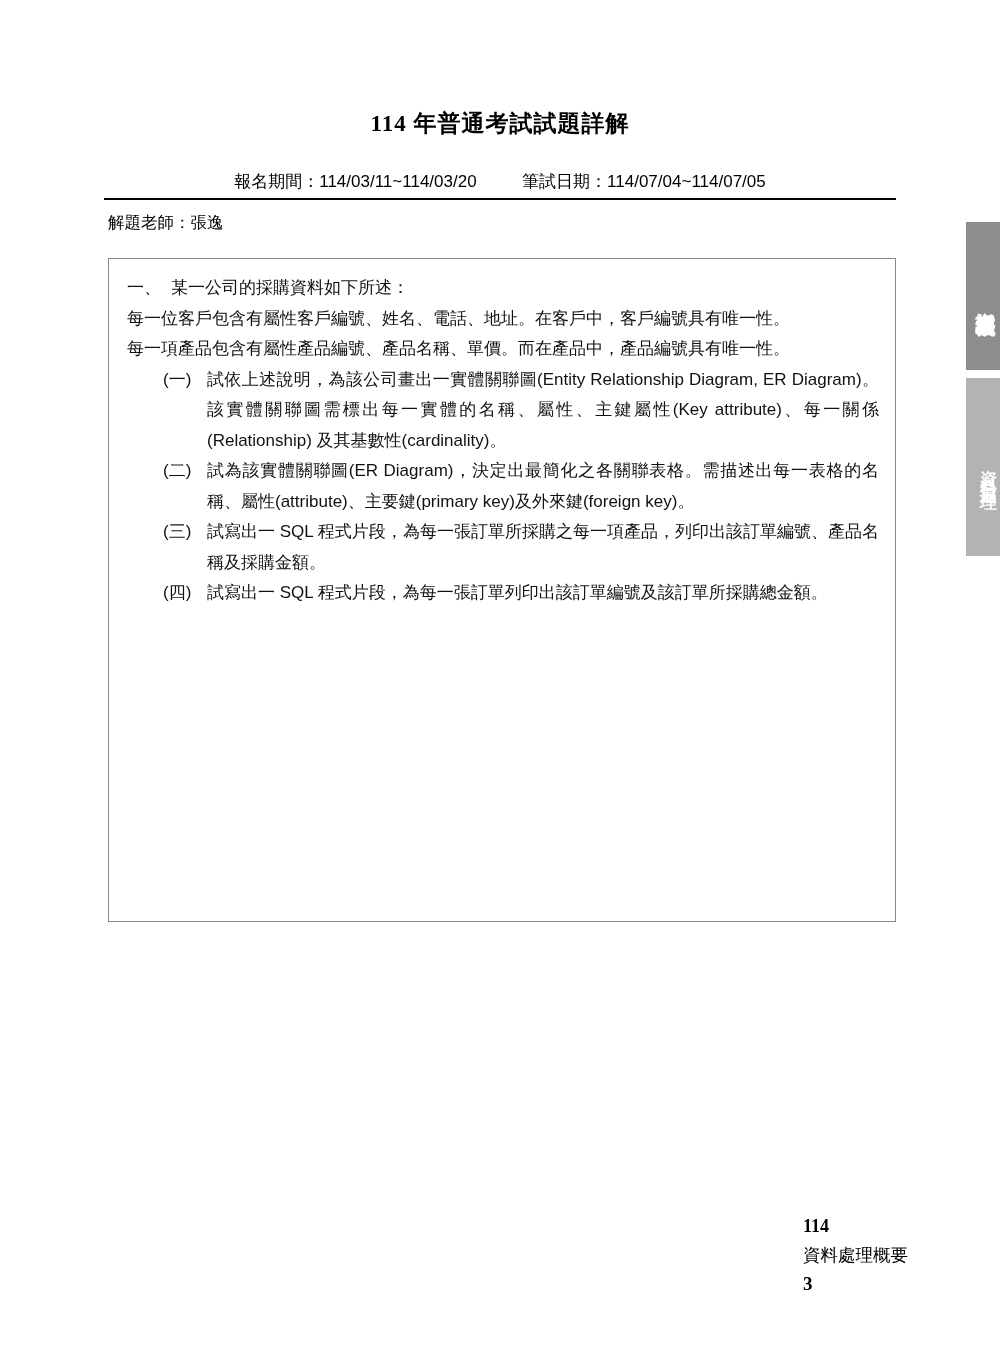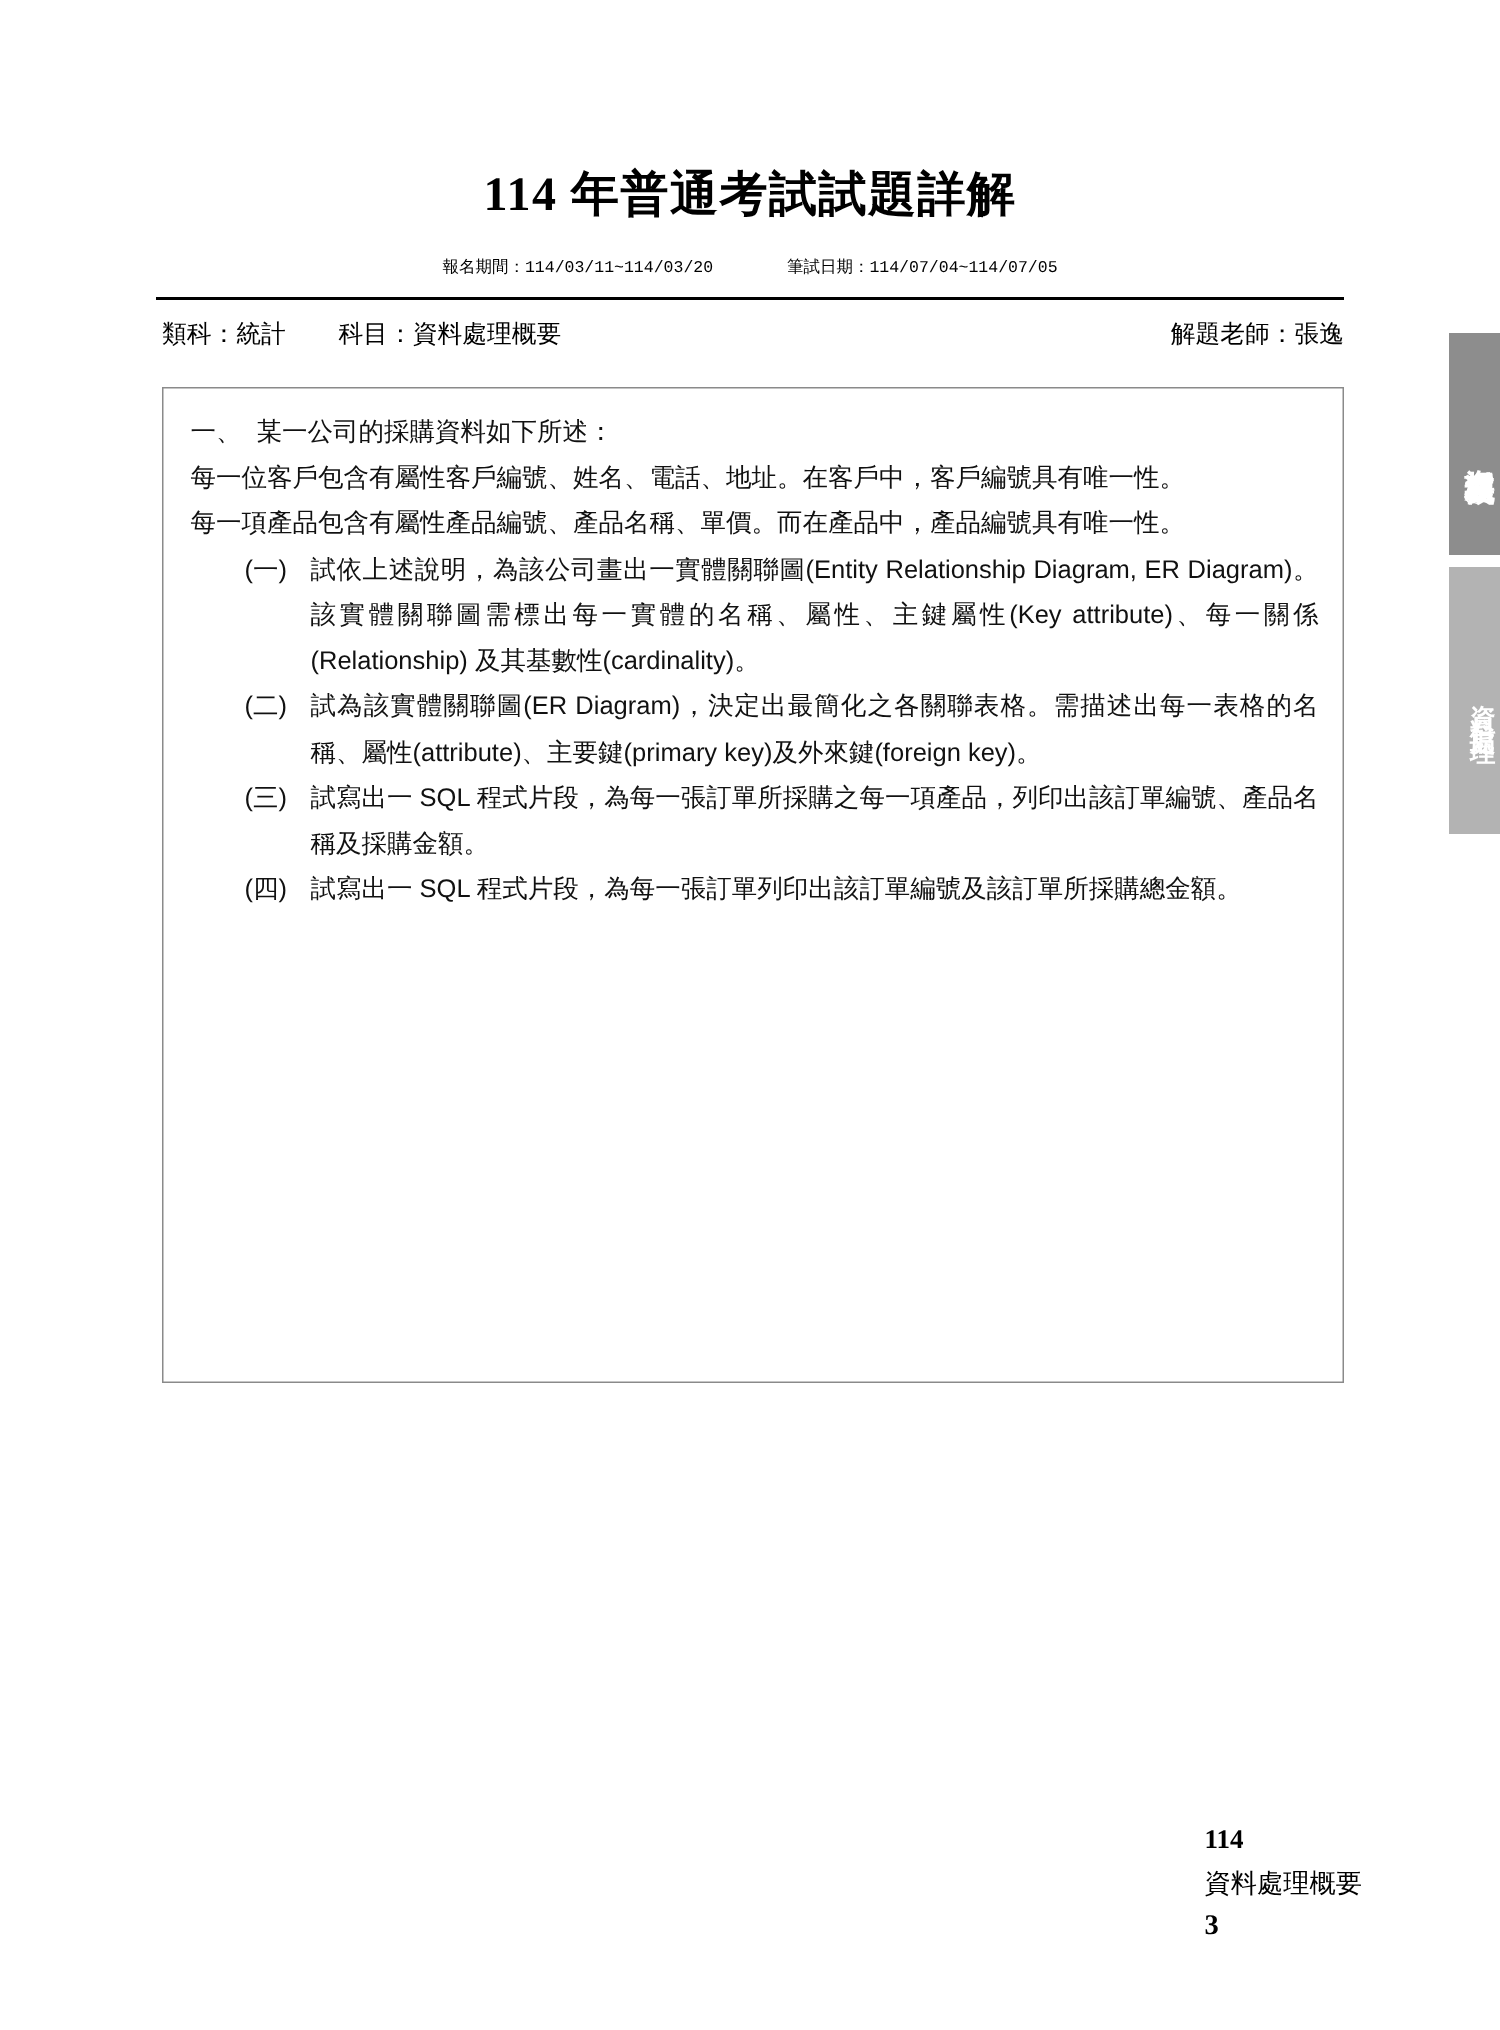--- a/index.html
+++ b/index.html
@@ -24,32 +24,32 @@
   }
 
   
   .doc-title {
     position: absolute;
     left: 0; right: 0;
     top: 108px;
     text-align: center;
     font-family: "Liberation Serif", serif;
     font-weight: bold;
-    font-size: 32px;
+    font-size: 23px;
     letter-spacing: 1px;
     color: #000;
   }
 
   .exam-dates {
     position: absolute;
     left: 0; right: 0;
     top: 170px;
     text-align: center;
-    font-family: Liberation Mono, monospace;
-    font-size: 11px;
+    font-family: Liberation Sans, sans-serif;
+    font-size: 17px;
     color: #000;
   }
   .exam-dates .gap {
     display: inline-block;
     width: 36px;
   }
 
   .hr-top {
     position: absolute;
     left: 104px;
@@ -201,25 +201,20 @@
 
   <div class="exam-dates">
     <span>報名期間：114/03/11~114/03/20</span>
     <span class="gap"></span>
     <span>筆試日期：114/07/04~114/07/05</span>
   </div>
 
   <div class="hr-top"></div>
 
   <div class="meta-row">
-    <div class="meta-left">
-      <span>類科：統計</span>
-      <span class="subject-gap"></span>
-      <span>科目：資料處理概要</span>
-    </div>
     <div class="meta-right">
       <span>解題老師：張逸</span>
     </div>
   </div>
 
   <div class="side-tab side-tab-1">資料處理概要</div>
   <div class="side-tab side-tab-2">資料處理</div>
 
   <div class="question-box">
     <div class="q-inner">

